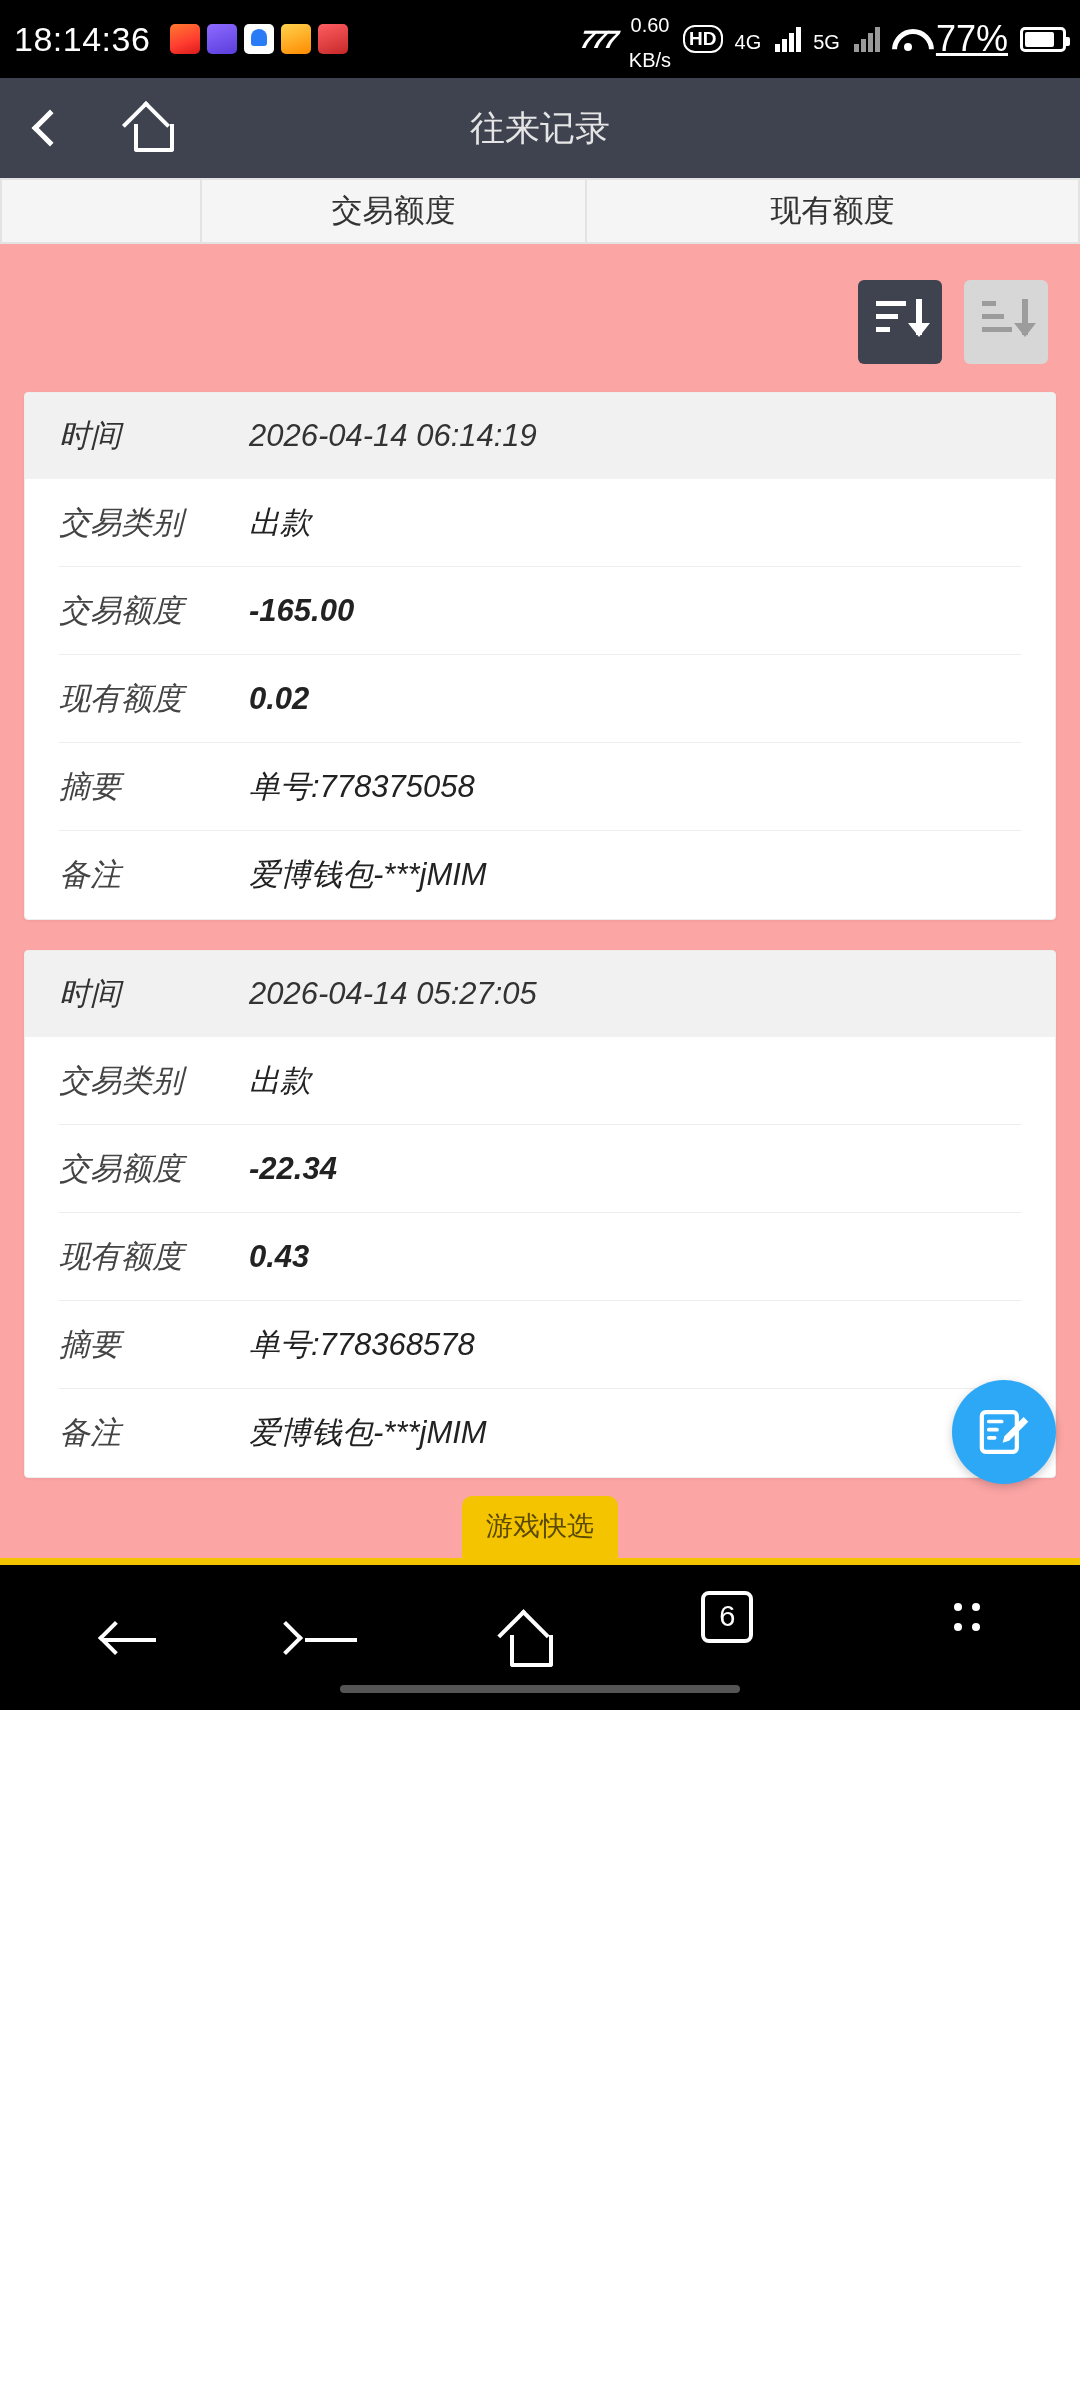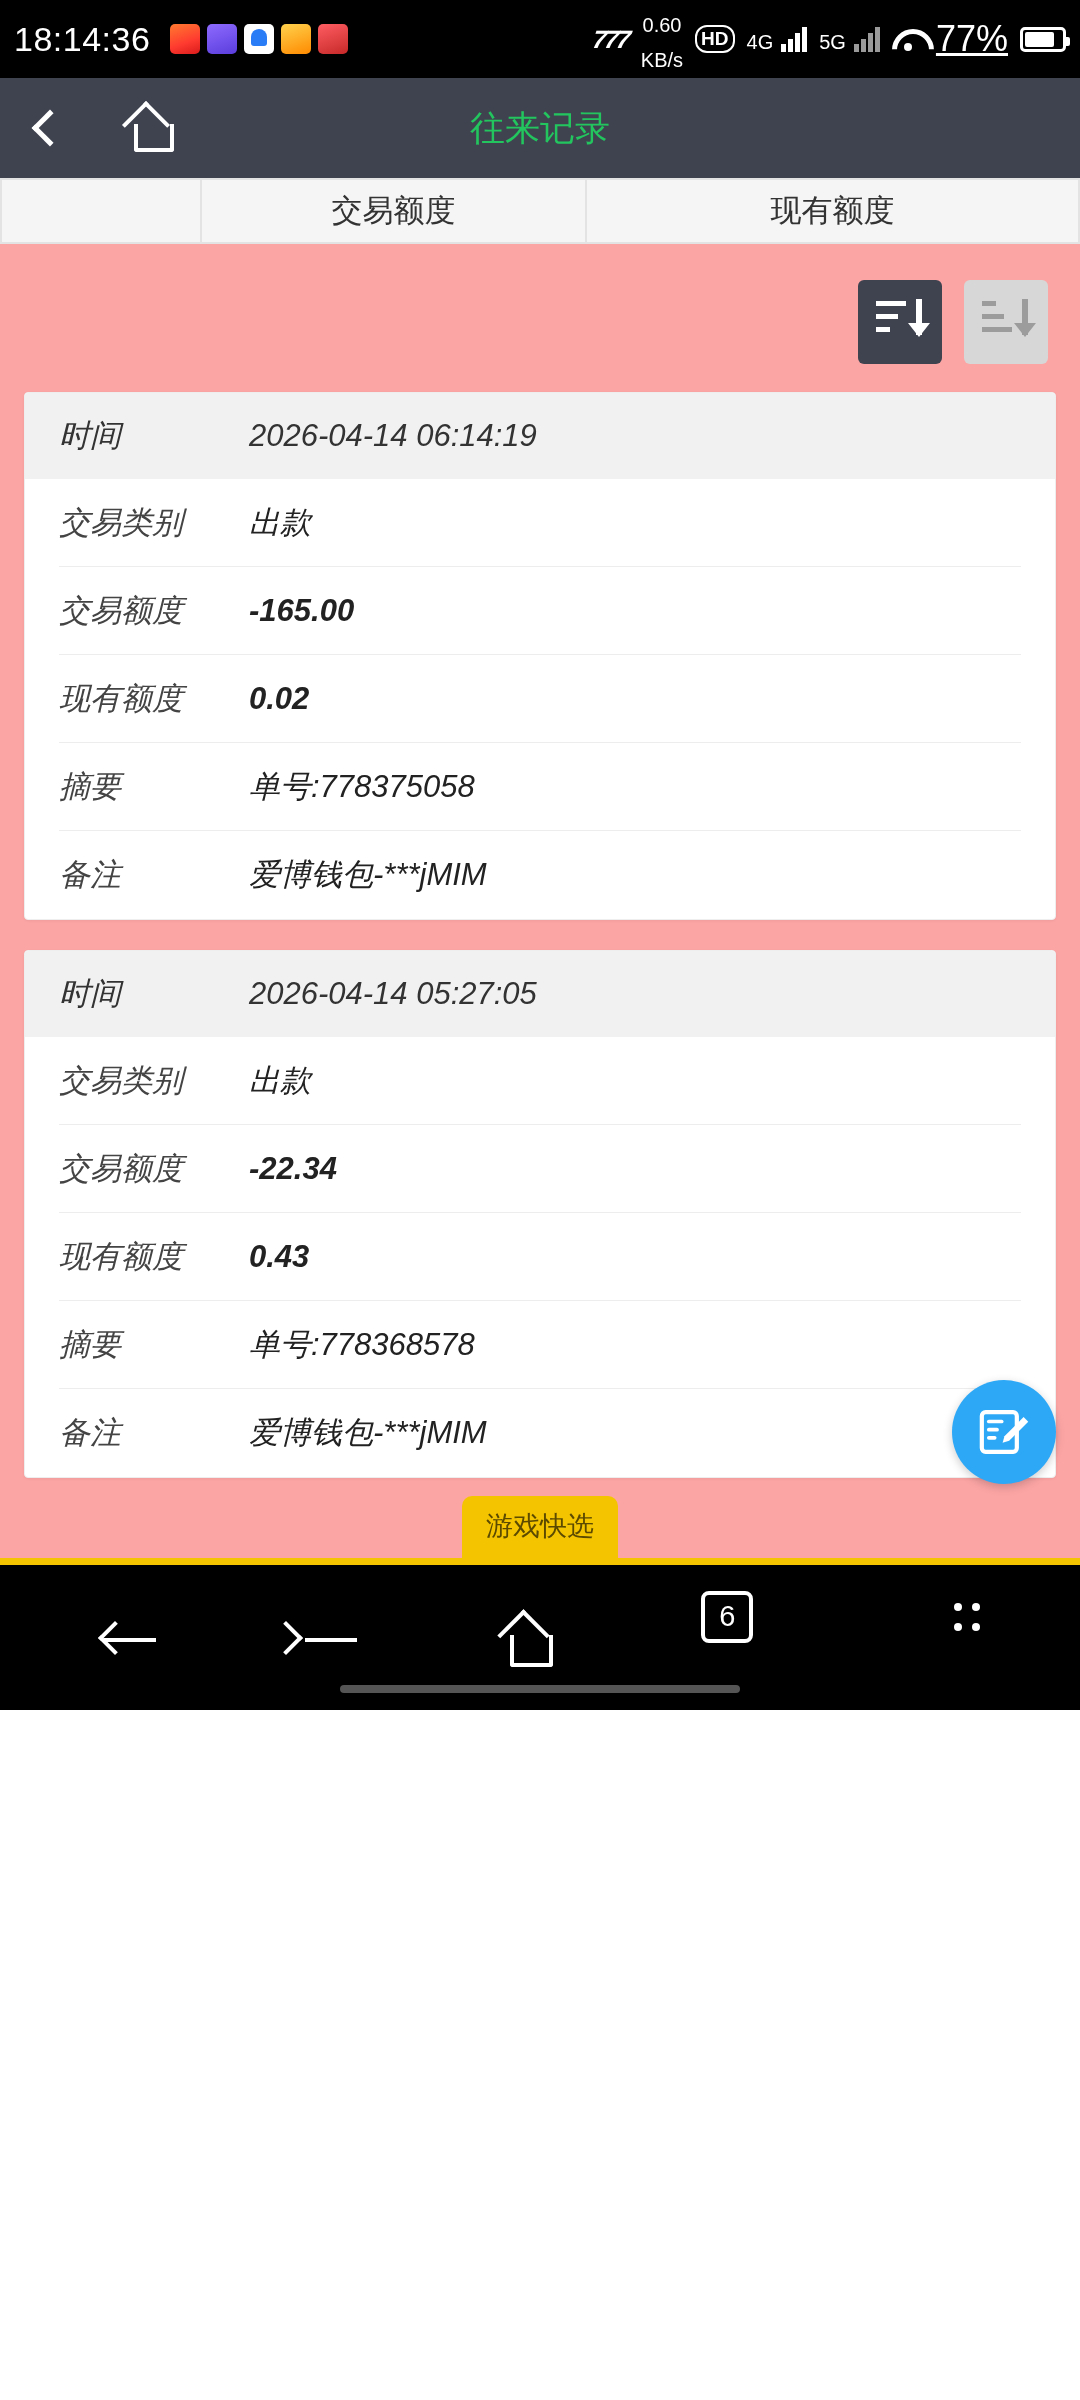--- a/index.html
+++ b/index.html
@@ -48,21 +48,21 @@
     font-style: italic; transform: skewX(-8deg);
   }
   .sb-speed { text-align: center; line-height: 1.05; }
   .sb-speed .v { font-size: 20px; }
   .sb-speed .u { font-size: 20px; }
   .sb-hd {
     font-size: 19px; font-weight: bold;
     border: 2px solid #fff; border-radius: 12px;
     padding: 1px 4px;
   }
-  .sb-net { display: flex; align-items: flex-end; gap: 8px; }
+  .sb-net { display: flex; align-items: flex-end; gap: 14px; }
   .sb-net .lbl { font-size: 20px; line-height: 1; }
   .bars { display: flex; align-items: flex-end; gap: 2px; height: 26px; }
   .bars i { width: 5px; background: #fff; display: block; }
   .bars i:nth-child(1) { height: 8px; }
   .bars i:nth-child(2) { height: 13px; }
   .bars i:nth-child(3) { height: 19px; }
   .bars i:nth-child(4) { height: 25px; }
   .bars.dim i { background: #9a9a9a; }
   .wifi { width: 32px; height: 24px; position: relative; }
   .wifi::before {
@@ -89,21 +89,21 @@
     width: 72%; background: #fff; border-radius: 2px; display: block;
   }
 
   
   .appbar {
     height: 100px;
     background: #3f4350;
     display: flex;
     align-items: center;
     position: relative;
-    color: #22c55e;
+    color: #e5e5e5;
   }
   .appbar .back {
     width: 100px; display: flex; align-items: center; justify-content: center;
   }
   .chev {
     width: 26px; height: 26px;
     border-left: 5px solid #fff; border-bottom: 5px solid #fff;
     transform: rotate(45deg);
   }
   .appbar .home { width: 100px; display: flex; align-items: center; justify-content: center; }

